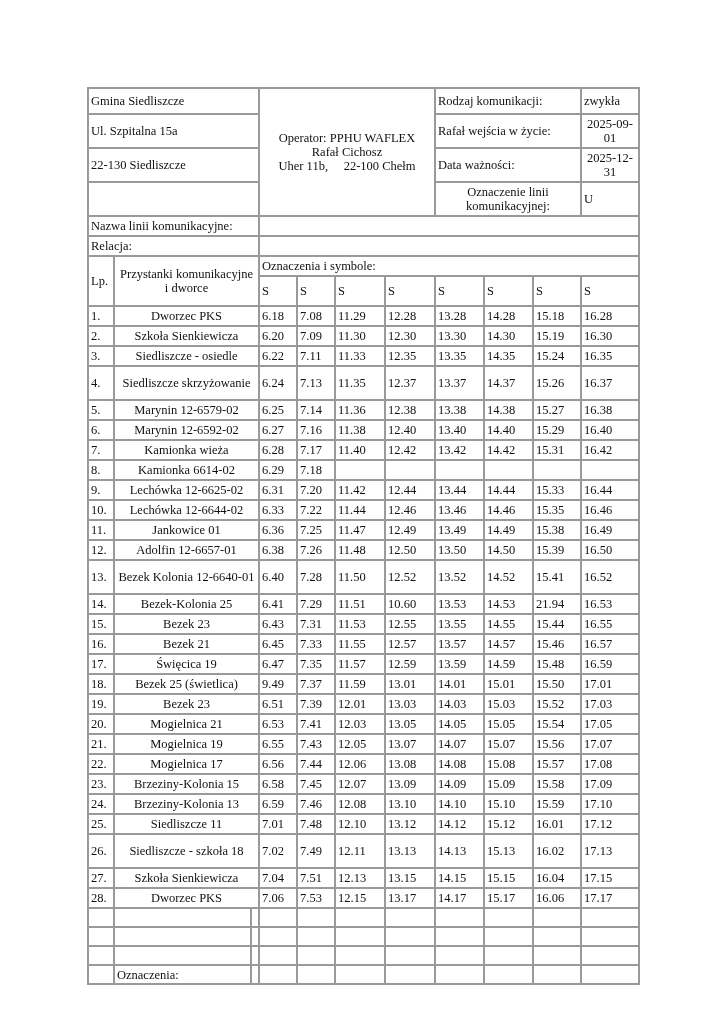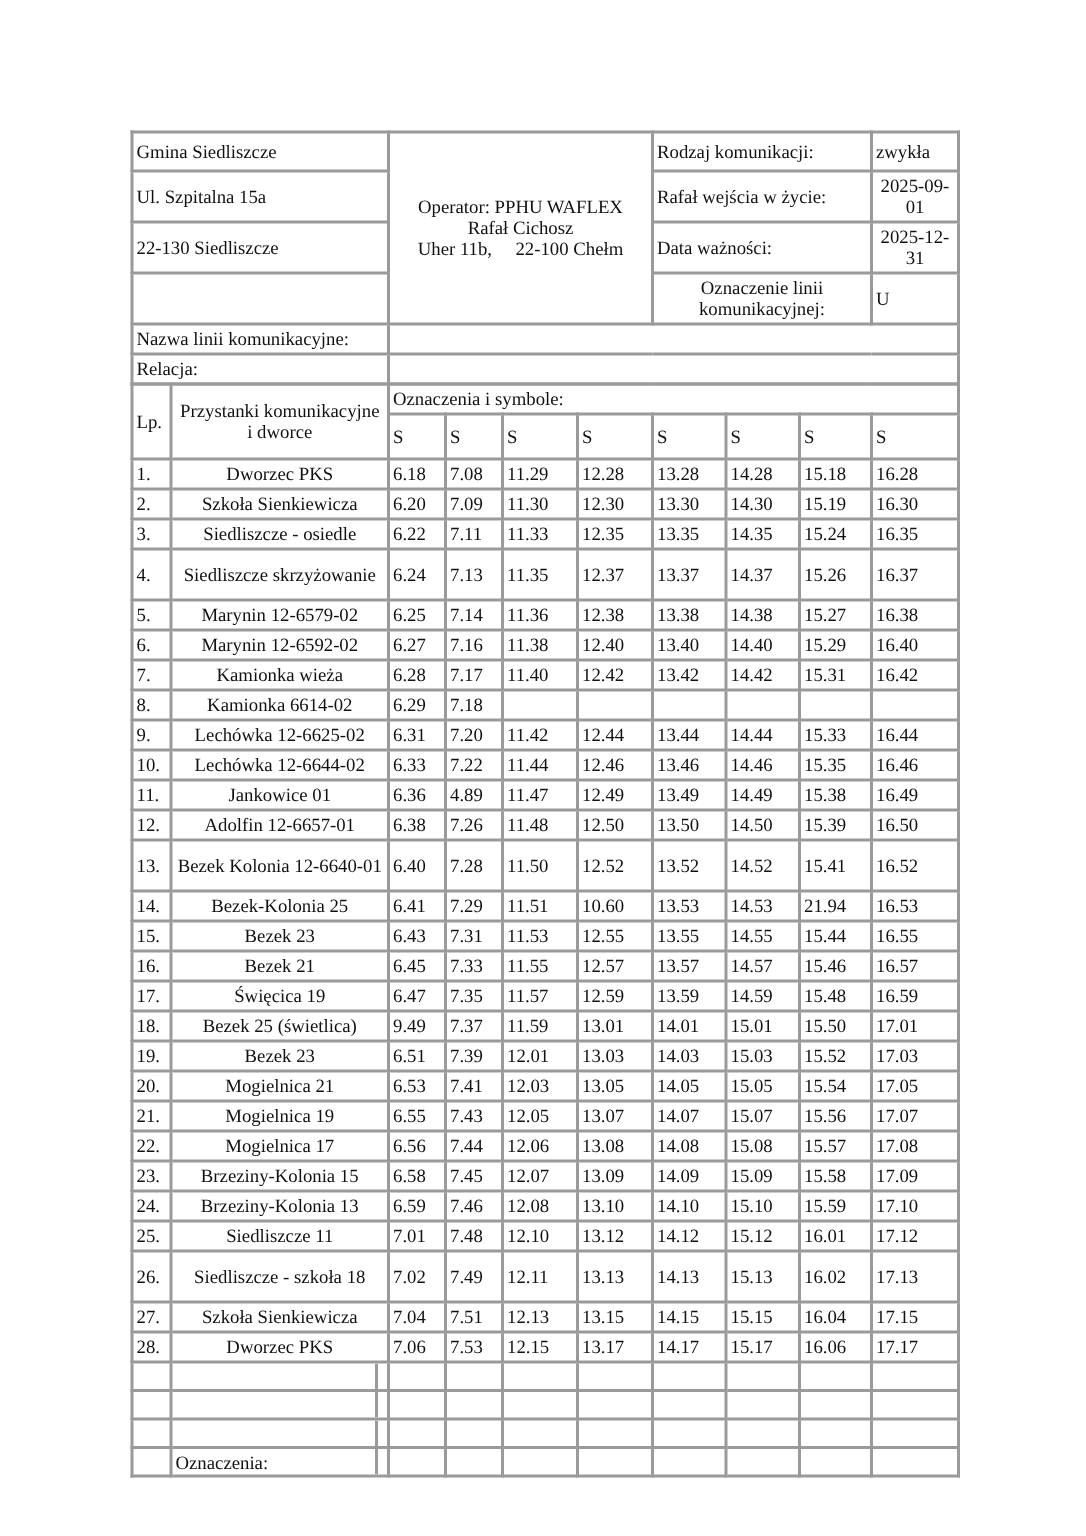--- a/index.html
+++ b/index.html
@@ -209,21 +209,21 @@
           <td>12.46</td>
           <td>13.46</td>
           <td>14.46</td>
           <td>15.35</td>
           <td>16.46</td>
         </tr>
         <tr class="row">
           <td>11.</td>
           <td class="wrap">Jankowice 01</td>
           <td>6.36</td>
-          <td>4.89</td>
+          <td>7.25</td>
           <td>11.47</td>
           <td>12.49</td>
           <td>13.49</td>
           <td>14.49</td>
           <td>15.38</td>
           <td>16.49</td>
         </tr>
         <tr class="row">
           <td>12.</td>
           <td class="wrap">Adolfin 12-6657-01</td>

